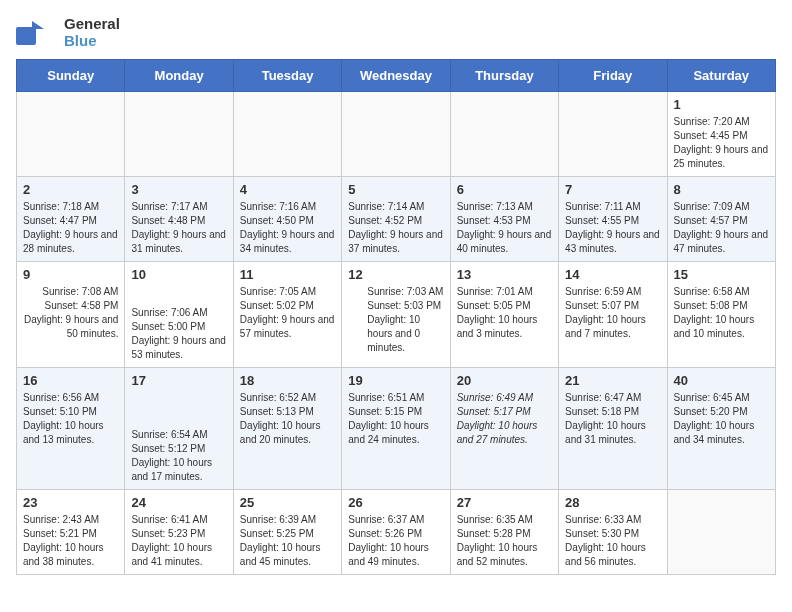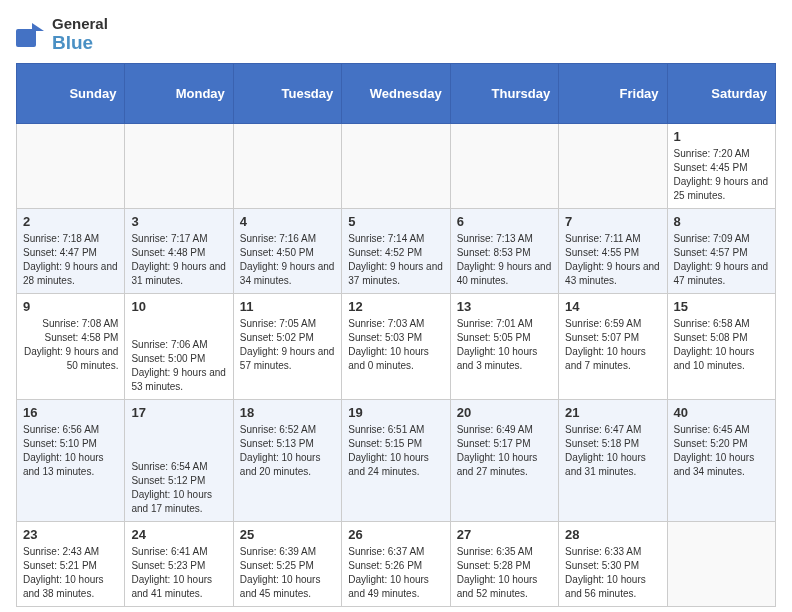--- a/index.html
+++ b/index.html
@@ -12,21 +12,21 @@
     }
     .header-section {
       display: flex;
       justify-content: space-between;
       align-items: flex-start;
       margin-bottom: 10px;
     }
     .logo {
       display: flex;
       align-items: center;
-      gap: 8px;
+      gap: 20px;
     }
     .logo-icon {
       width: 28px;
       height: 24px;
     }
     .title-section {
       text-align: right;
     }
     .month-year {
       font-size: 32px;
@@ -40,22 +40,22 @@
     .calendar {
       width: 100%;
       border-collapse: collapse;
       border: 1px solid #ccc;
     }
     .calendar th {
       background-color: #4472c4;
       color: white;
       font-size: 13px;
       font-weight: bold;
-      padding: 22px 8px;
-      text-align: right;
+      padding: 8px 8px;
+      text-align: center;
       border: 1px solid #3a62b0;
     }
     .calendar td {
       vertical-align: top;
       border: 1px solid #ccc;
       padding: 5px 6px;
       width: calc(100% / 7);
       min-height: 80px;
       font-size: 10.5px;
       color: #333;
@@ -83,21 +83,21 @@
 <body>
 
 <div class="header-section">
   <div class="logo">
     <svg class="logo-icon" viewBox="0 0 28 24">
       <rect x="0" y="6" width="20" height="18" rx="2" fill="#4472c4"></rect>
       <polygon points="16,0 28,8 16,8" fill="#4472c4"></polygon>
     </svg>
     <div>
       <div style="font-size:15px;font-weight:bold;color:#333;line-height:1.1;">General</div>
-      <div style="font-size:19px;font-weight:bold;color:#4a90c4;line-height:1.1;">Blue</div>
+      <div style="font-size:15px;font-weight:bold;color:#4a90c4;line-height:1.1;">Blue</div>
     </div>
   </div>
   <div class="title-section">
     <div class="month-year"></div>
     <div class="location"></div>
   </div>
 </div>
 
 <table class="calendar">
   <thead>
@@ -147,21 +147,21 @@
         </td>
         <td>
           <div class="day-number">5</div>
           <div class="day-info" style="white-space: pre-line;">Sunrise: 7:14 AM
 Sunset: 4:52 PM
 Daylight: 9 hours and 37 minutes.</div>
         </td>
         <td>
           <div class="day-number">6</div>
           <div class="day-info" style="white-space: pre-line;">Sunrise: 7:13 AM
-Sunset: 8:53 PM
+Sunset: 4:53 PM
 Daylight: 9 hours and 40 minutes.</div>
         </td>
         <td>
           <div class="day-number">7</div>
           <div class="day-info" style="white-space: pre-line;">Sunrise: 7:11 AM
 Sunset: 4:55 PM
 Daylight: 9 hours and 43 minutes.</div>
         </td>
         <td>
           <div class="day-number">8</div>
@@ -184,21 +184,21 @@
 Daylight: 9 hours and 53 minutes.</div>
         </td>
         <td>
           <div class="day-number">11</div>
           <div class="day-info" style="white-space: pre-line;">Sunrise: 7:05 AM
 Sunset: 5:02 PM
 Daylight: 9 hours and 57 minutes.</div>
         </td>
         <td>
           <div class="day-number">12</div>
-          <div class="day-info" style="white-space: pre-line;">Sunrise: 7:03 AM
+          <div class="day-info" style="white-space: pre-line; margin-left: 19px;">Sunrise: 7:03 AM
 Sunset: 5:03 PM
 Daylight: 10 hours and 0 minutes.</div>
         </td>
         <td>
           <div class="day-number">13</div>
           <div class="day-info" style="white-space: pre-line;">Sunrise: 7:01 AM
 Sunset: 5:05 PM
 Daylight: 10 hours and 3 minutes.</div>
         </td>
         <td>
@@ -234,21 +234,21 @@
 Daylight: 10 hours and 20 minutes.</div>
         </td>
         <td>
           <div class="day-number">19</div>
           <div class="day-info" style="white-space: pre-line;">Sunrise: 6:51 AM
 Sunset: 5:15 PM
 Daylight: 10 hours and 24 minutes.</div>
         </td>
         <td>
           <div class="day-number">20</div>
-          <div class="day-info" style="white-space: pre-line;">Sunrise: 6:49 AM
+          <div class="day-info" style="white-space: pre-line; font-style: italic;">Sunrise: 6:49 AM
 Sunset: 5:17 PM
 Daylight: 10 hours and 27 minutes.</div>
         </td>
         <td>
           <div class="day-number">21</div>
           <div class="day-info" style="white-space: pre-line;">Sunrise: 6:47 AM
 Sunset: 5:18 PM
 Daylight: 10 hours and 31 minutes.</div>
         </td>
         <td>

